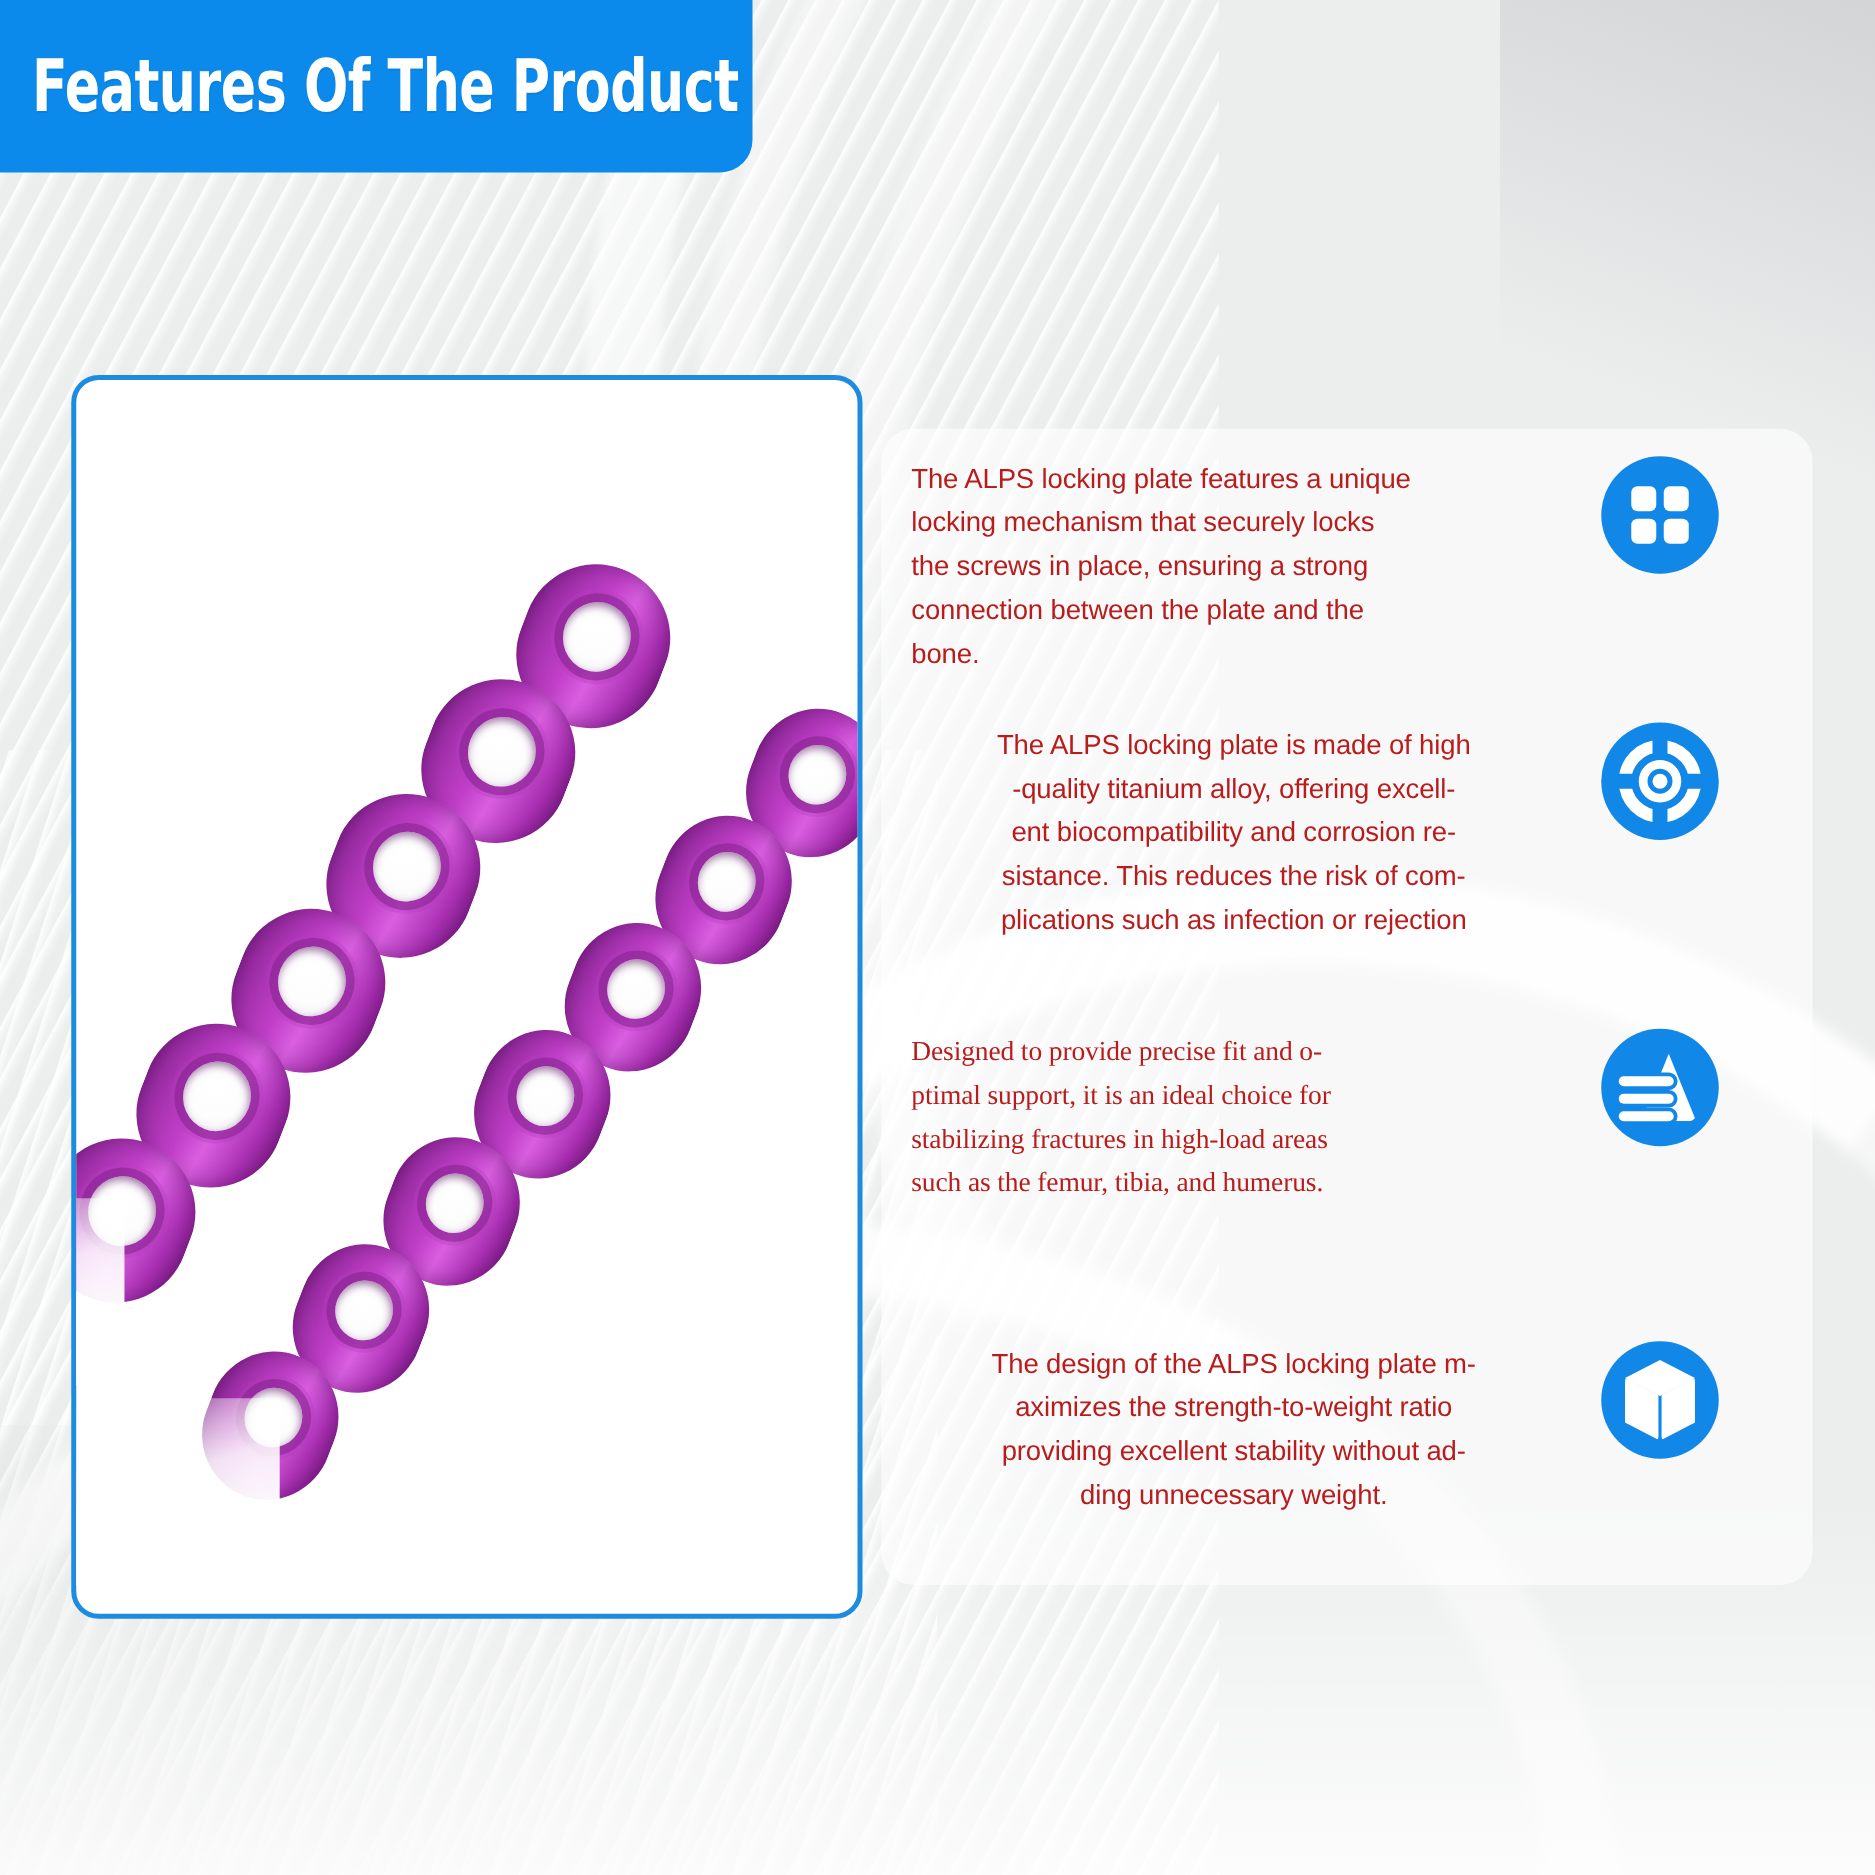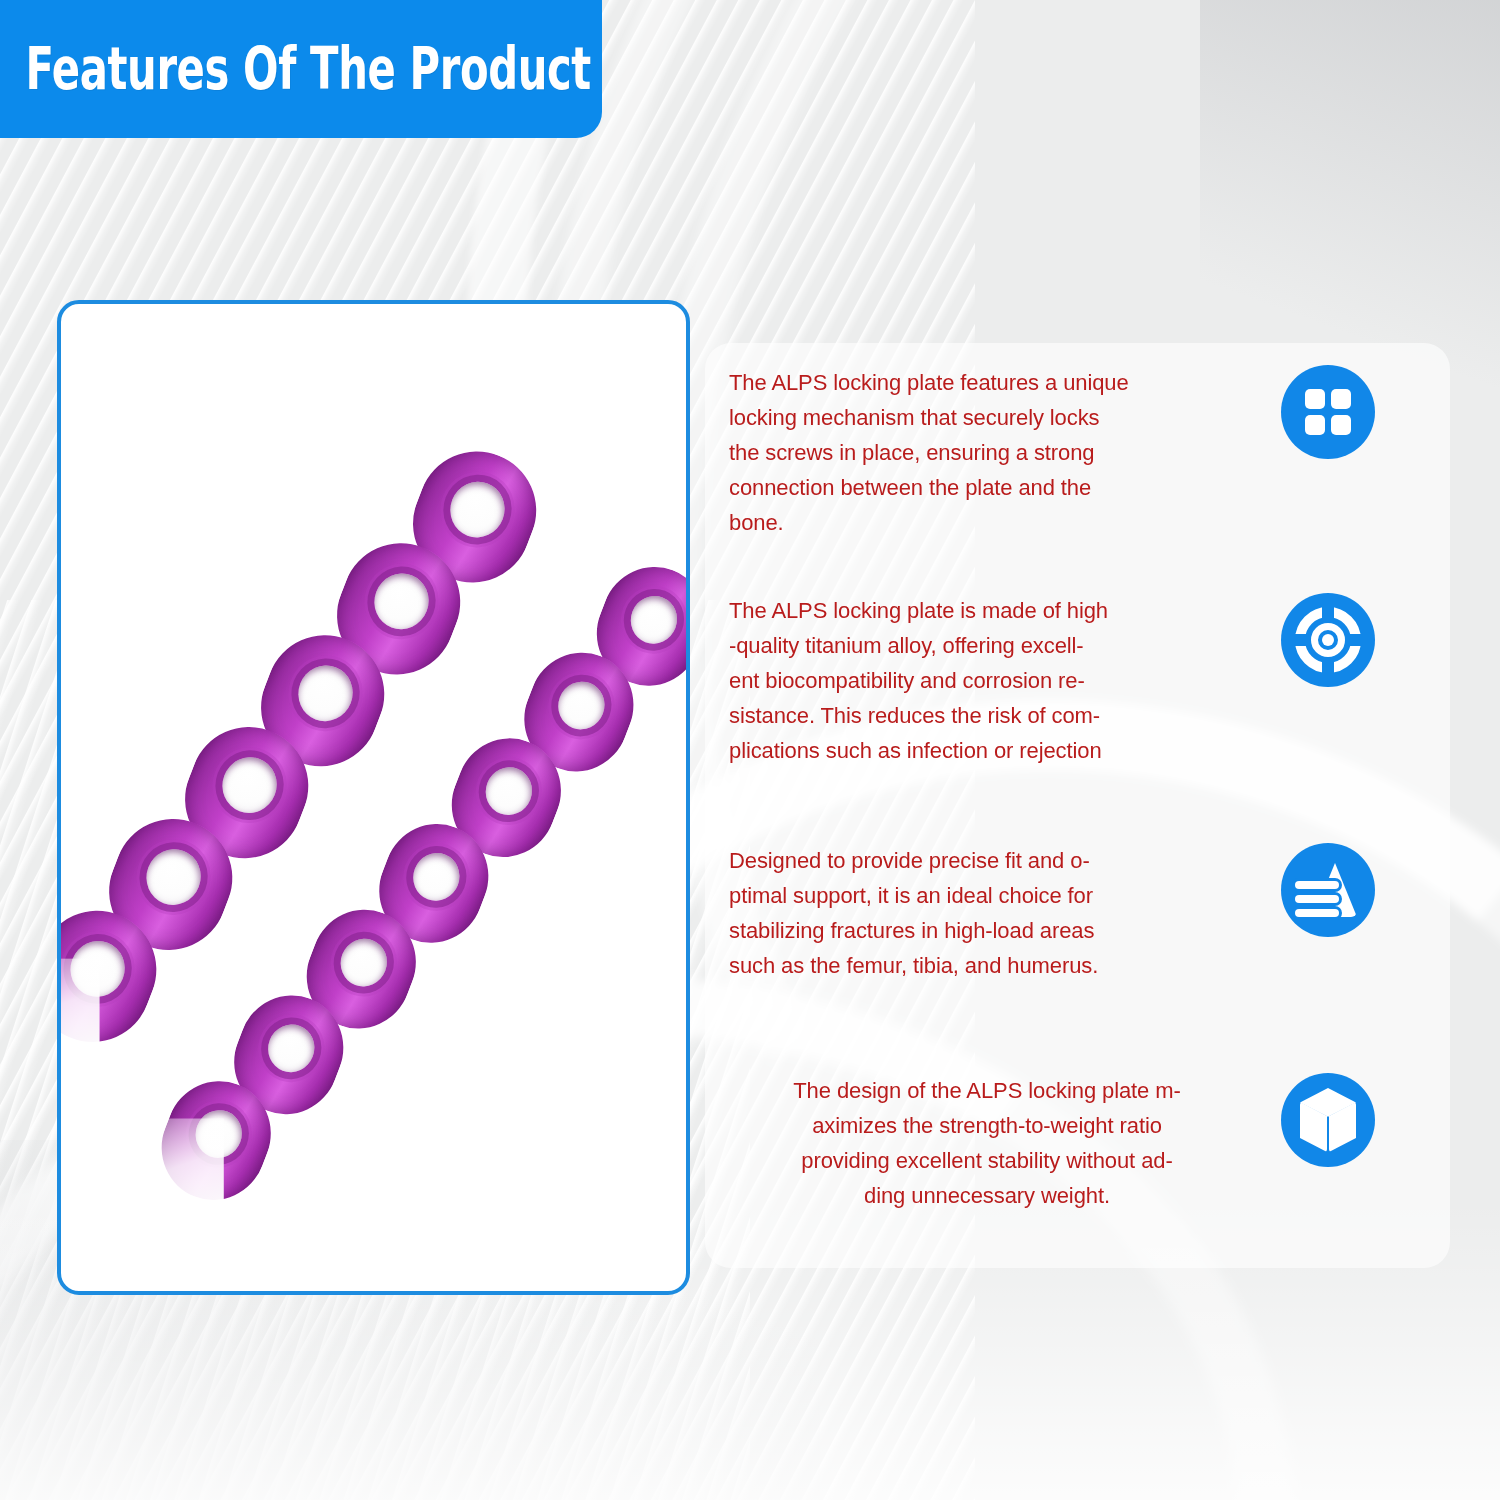--- a/index.html
+++ b/index.html
@@ -138,22 +138,22 @@
     position:absolute; left:705px; top:343px; width:745px; height:925px;
     background:rgba(255,255,255,0.62);
     border-radius:26px;
   }
 
   .feature-row {
     position:absolute; left:0; width:745px;
     display:flex; align-items:flex-start;
   }
   .row0 { top:22px; }
-  .row1 { top:250px; }
-  .row2 { top:500px; }
+  .row1 { top:235px;text-align:center; }
+  .row2 { top:480px;font-family:Liberation Serif, serif; }
   .row3 { top:730px;text-align:center; }
 
   .feature-text {
     width:540px;
     padding-left:24px;
     color:#b91c1c;
     font-size:22px;
     line-height:35px;
     letter-spacing:-0.1px;
     white-space:pre-line;

